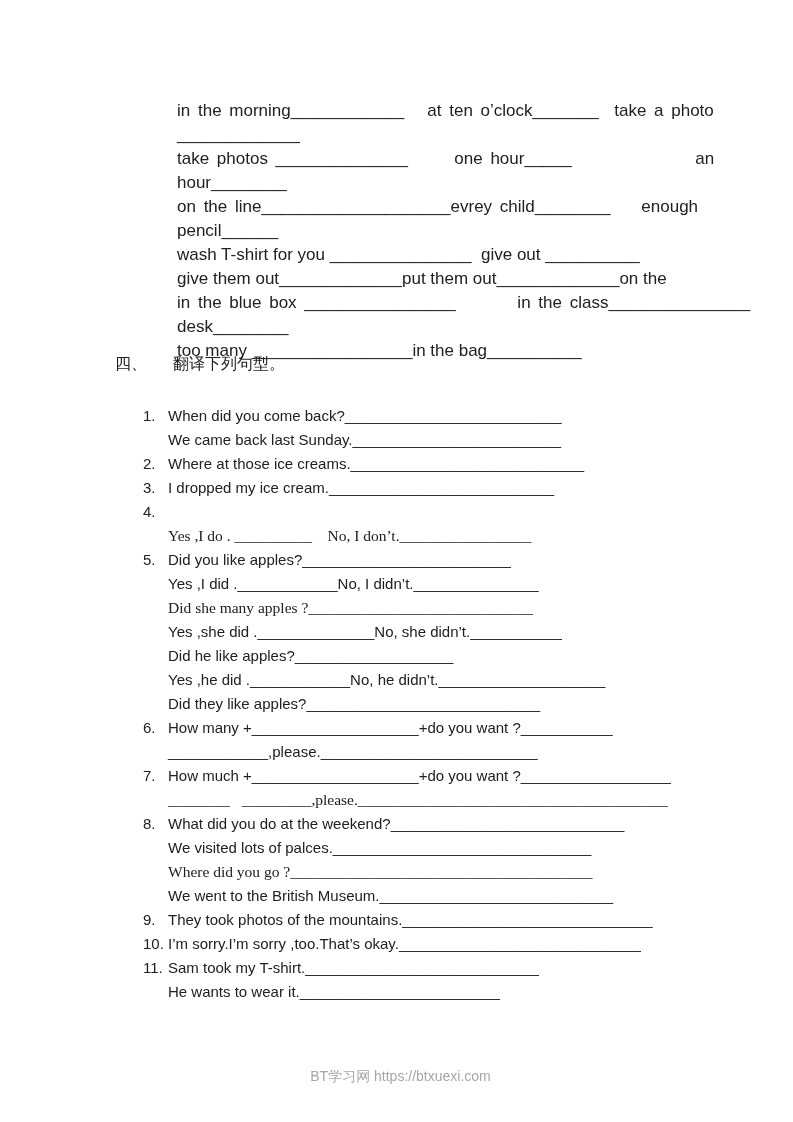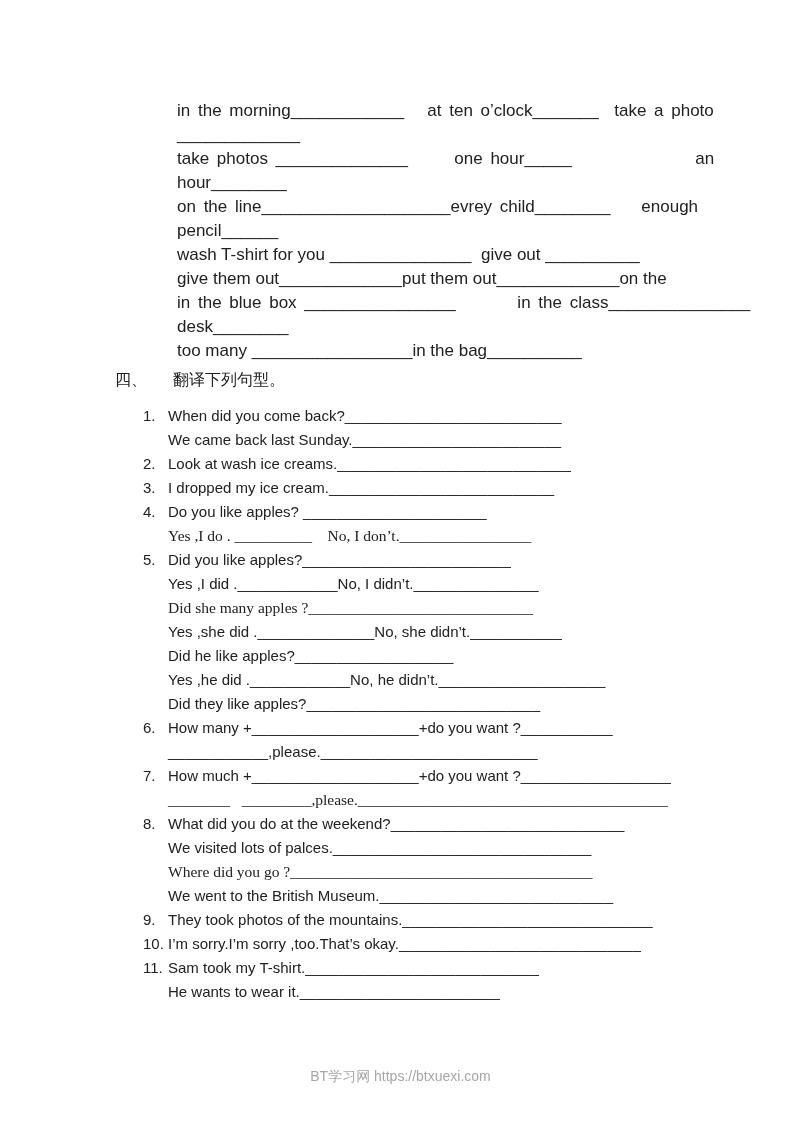--- a/index.html
+++ b/index.html
@@ -31,21 +31,21 @@
   .phrase-line { white-space: pre; margin-left: 34px; }
   .phrase-line:nth-child(1),
   .phrase-line:nth-child(3),
   .phrase-line:nth-child(5),
   .phrase-line:nth-child(9) { word-spacing: 3px; }
 
   
   .section-header {
     position: absolute;
     left: 115px;
-    top: 368px;
+    top: 352px;
     font-size: 16px;
     line-height: 24px;
   }
   .section-header .sec-num { display: inline-block; }
   .section-header .sec-title { display: inline-block; margin-left: 26px; }
 
   
   .exercise {
     position: absolute;
     left: 143px;
@@ -105,29 +105,28 @@
       <div class="ex-row">
         <span class="num">1.</span>
         <span class="txt">When did you come back?__________________________</span>
       </div>
       <div class="ex-row">
         <span class="num"></span>
         <span class="txt">We came back last Sunday._________________________</span>
       </div>
       <div class="ex-row">
         <span class="num">2.</span>
-        <span class="txt">Look at wash ice creams.____________________________</span>
+        <span class="txt">Where at those ice creams.____________________________</span>
       </div>
       <div class="ex-row">
         <span class="num">3.</span>
         <span class="txt">I dropped my ice cream.___________________________</span>
       </div>
       <div class="ex-row">
         <span class="num">4.</span>
-        <span class="txt">Do you like apples? ______________________</span>
       </div>
       <div class="ex-row">
         <span class="num"></span>
         <span class="txt">Yes ,I do . __________    No, I don’t._________________</span>
       </div>
       <div class="ex-row">
         <span class="num">5.</span>
         <span class="txt">Did you like apples?_________________________</span>
       </div>
       <div class="ex-row">

